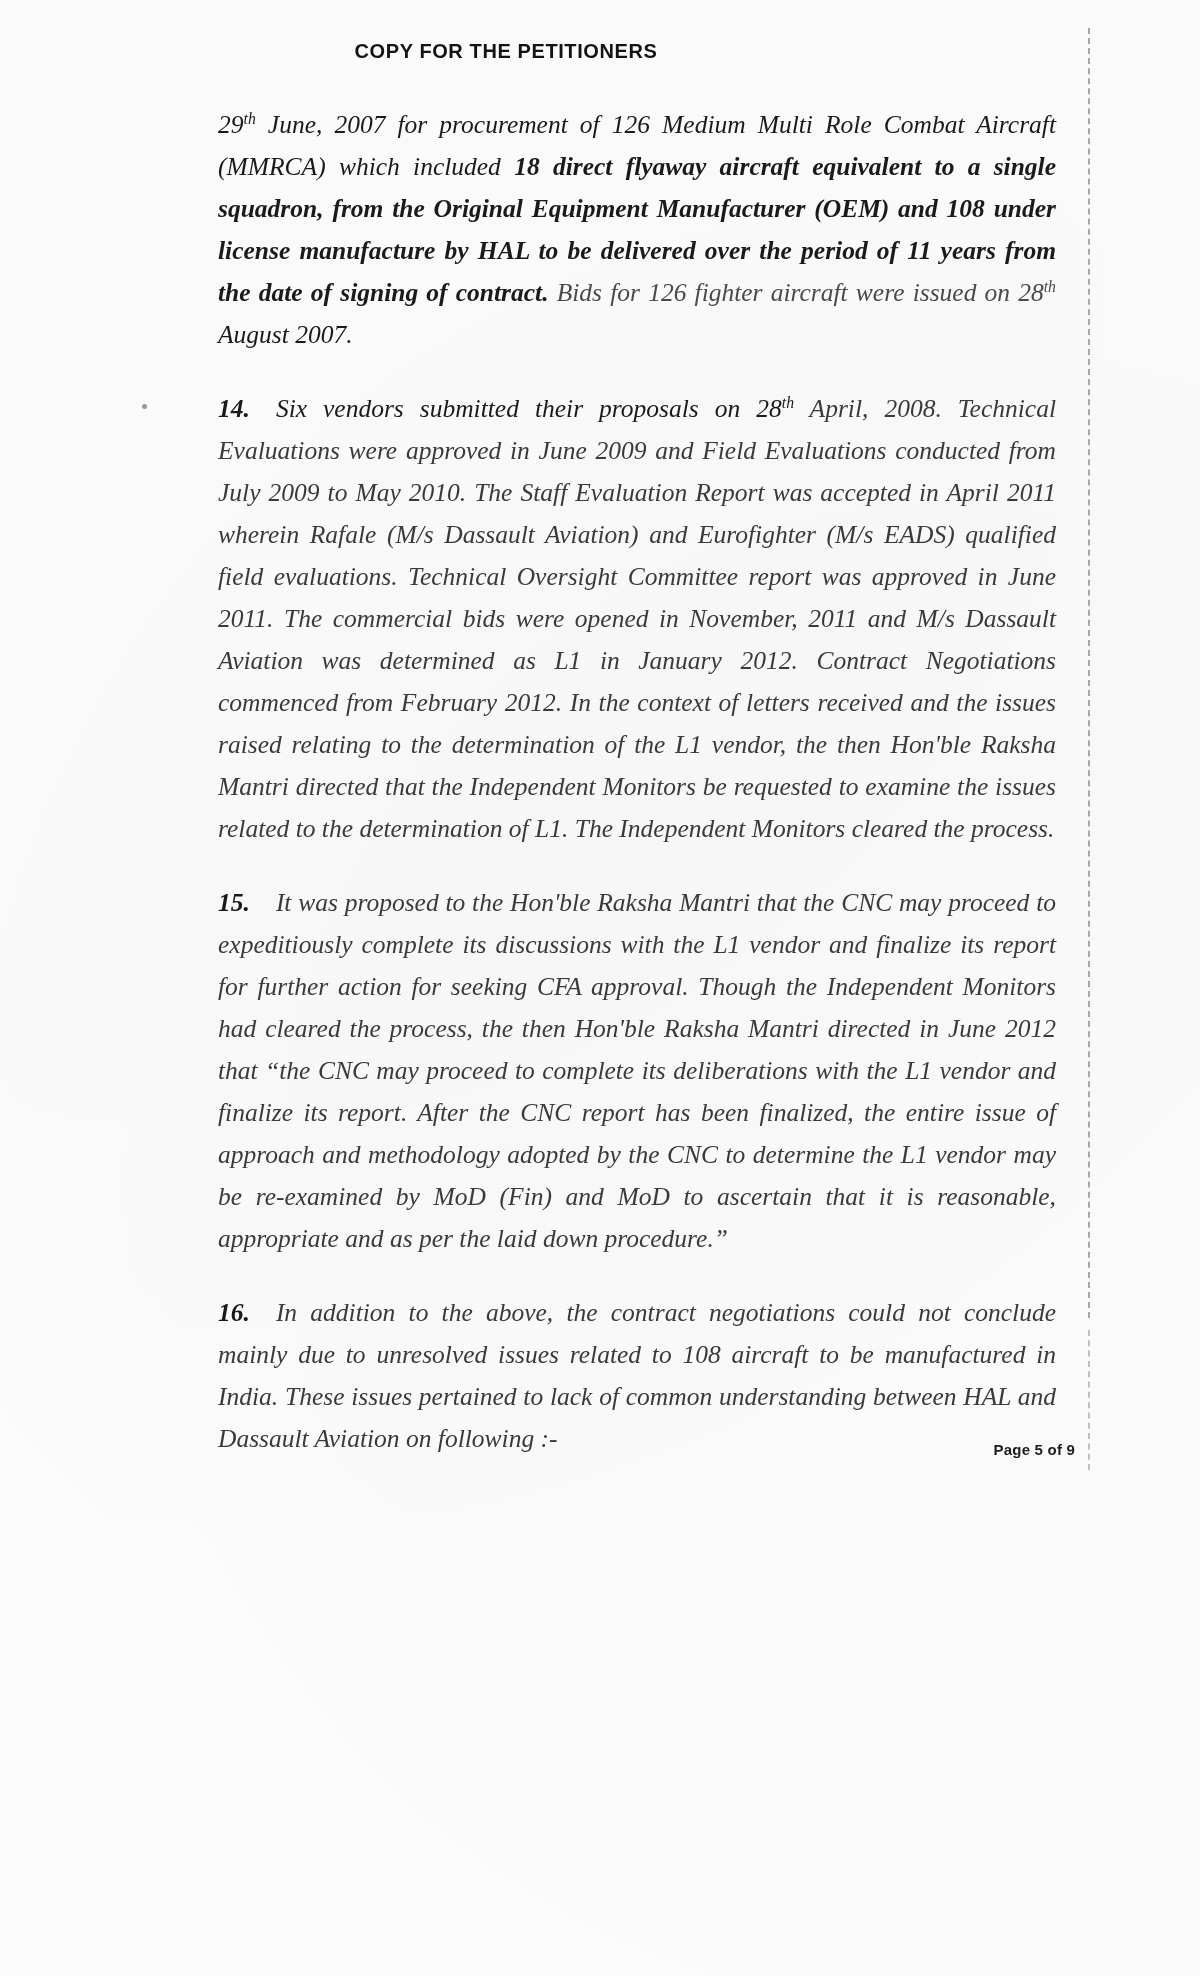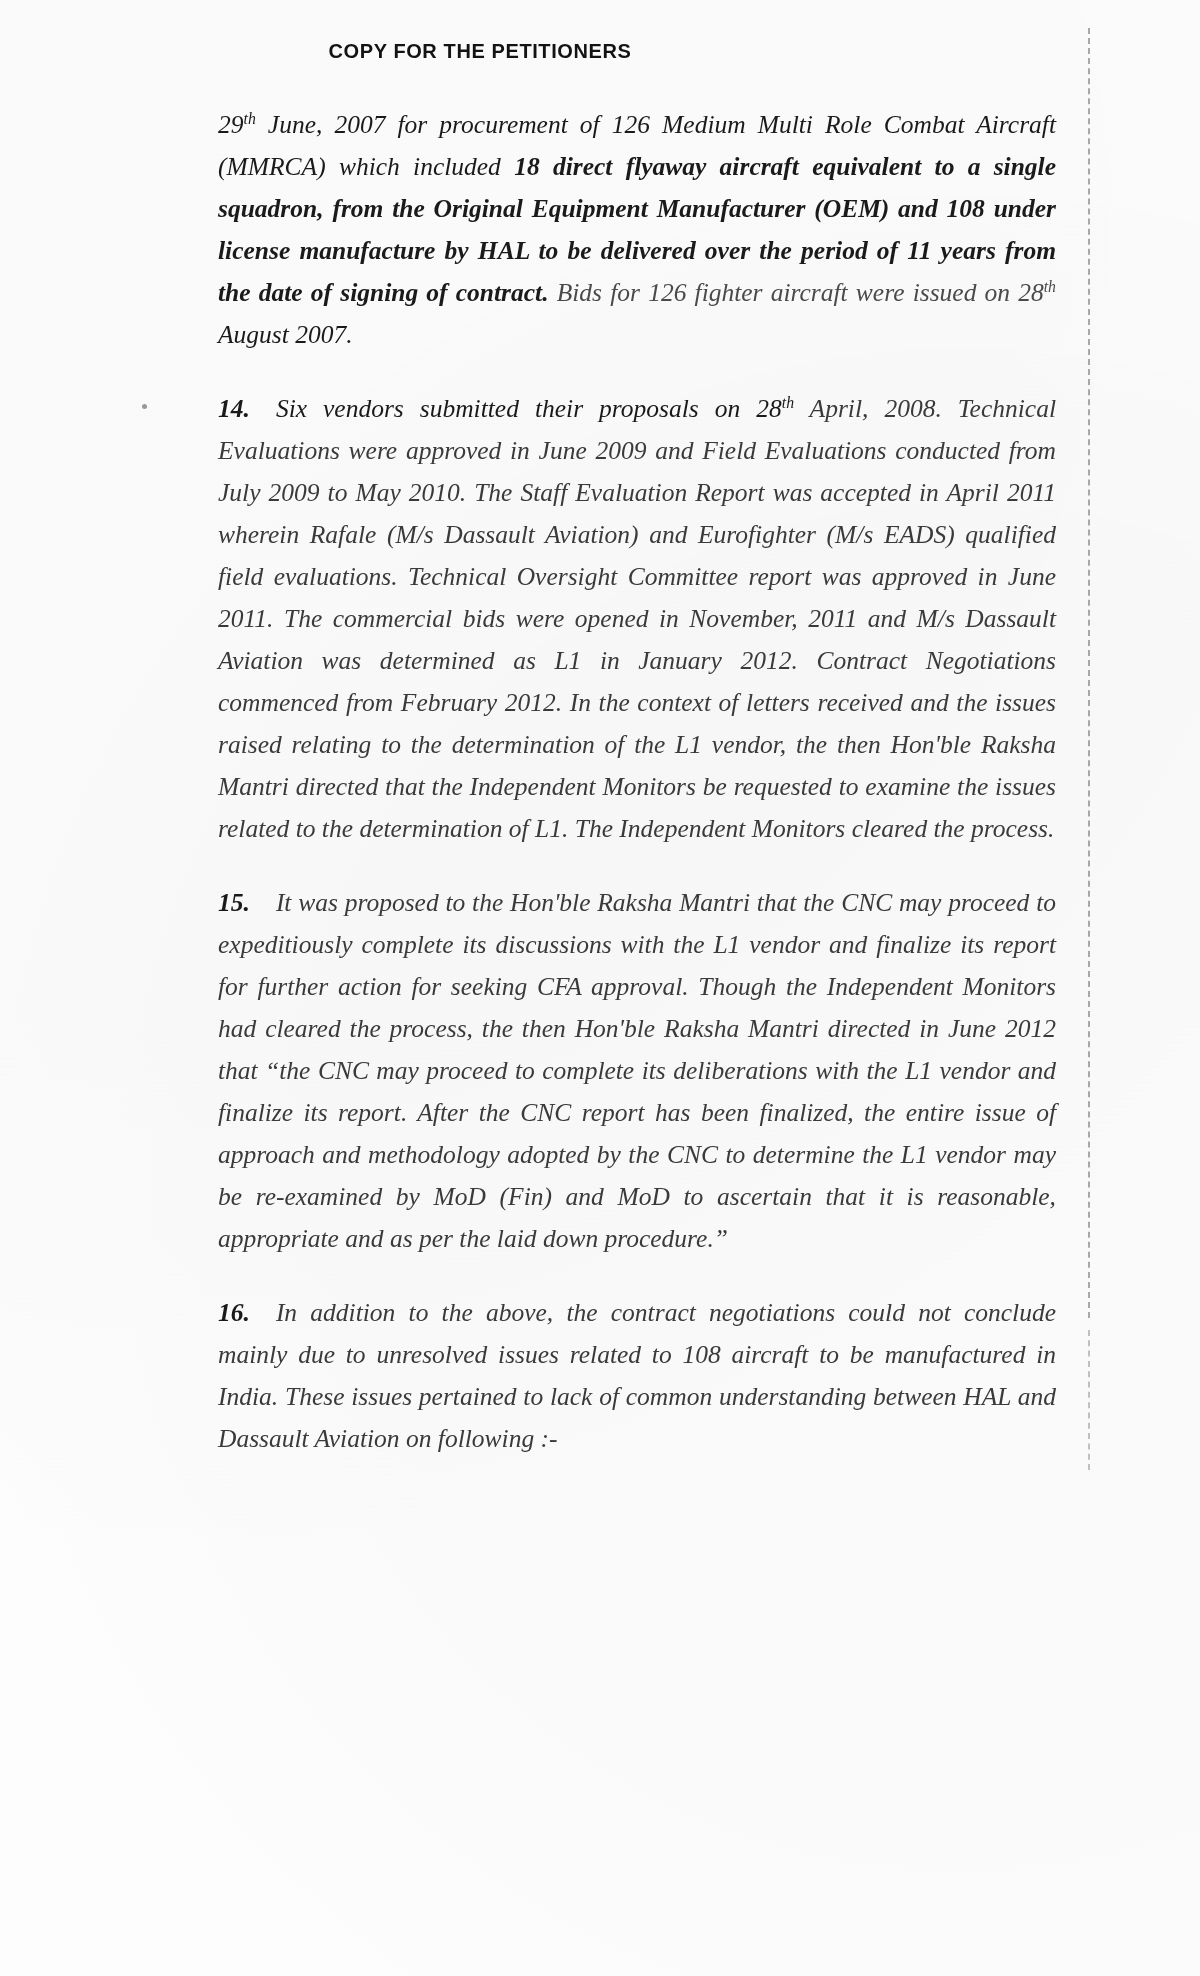--- a/index.html
+++ b/index.html
@@ -41,20 +41,21 @@
     position: absolute;
     top: 40px;
     left: 0;
     width: 960px;
     text-align: center;
     font-family: "Liberation Sans", "DejaVu Sans", sans-serif;
     font-weight: 700;
     font-size: 20px;
     letter-spacing: 0.6px;
     color: #131313;
+    padding-left: 26px;
   }
 
   
   .content {
     position: absolute;
     top: 104px;
     left: 218px;
     width: 838px;
   }
 
@@ -152,18 +153,19 @@
     <p class="para">
       <span class="pnum">15.</span><span class="fade2">It was proposed to the Hon'ble Raksha Mantri that the CNC may proceed to expeditiously complete its discussions with the L1 vendor and finalize its report for further action for seeking CFA approval. Though the Independent Monitors had cleared the process, the then Hon'ble Raksha Mantri directed in June 2012 that “the CNC may proceed to complete its deliberations with the L1 vendor and finalize its report. After the CNC report has been finalized, the entire issue of approach and methodology adopted by the CNC to determine the L1 vendor may be re-examined by MoD (Fin) and MoD to ascertain that it is reasonable, appropriate and as per the laid down procedure.”</span>
     </p>
 
     <p class="para">
       <span class="pnum">16.</span><span class="fade2">In addition to the above, the contract negotiations could not conclude mainly due to unresolved issues related to 108 aircraft to be manufactured in India. These issues pertained to lack of common understanding between HAL and Dassault Aviation on following :-</span>
     </p>
 
   </div>
 
+  <div class="page-footer">Page 5 of 9</div>
 
   <div class="spine-line"></div>
   <div class="spine-line lower"></div>
 
   <div class="grain"></div>
 </div>
 
 </body></html>

